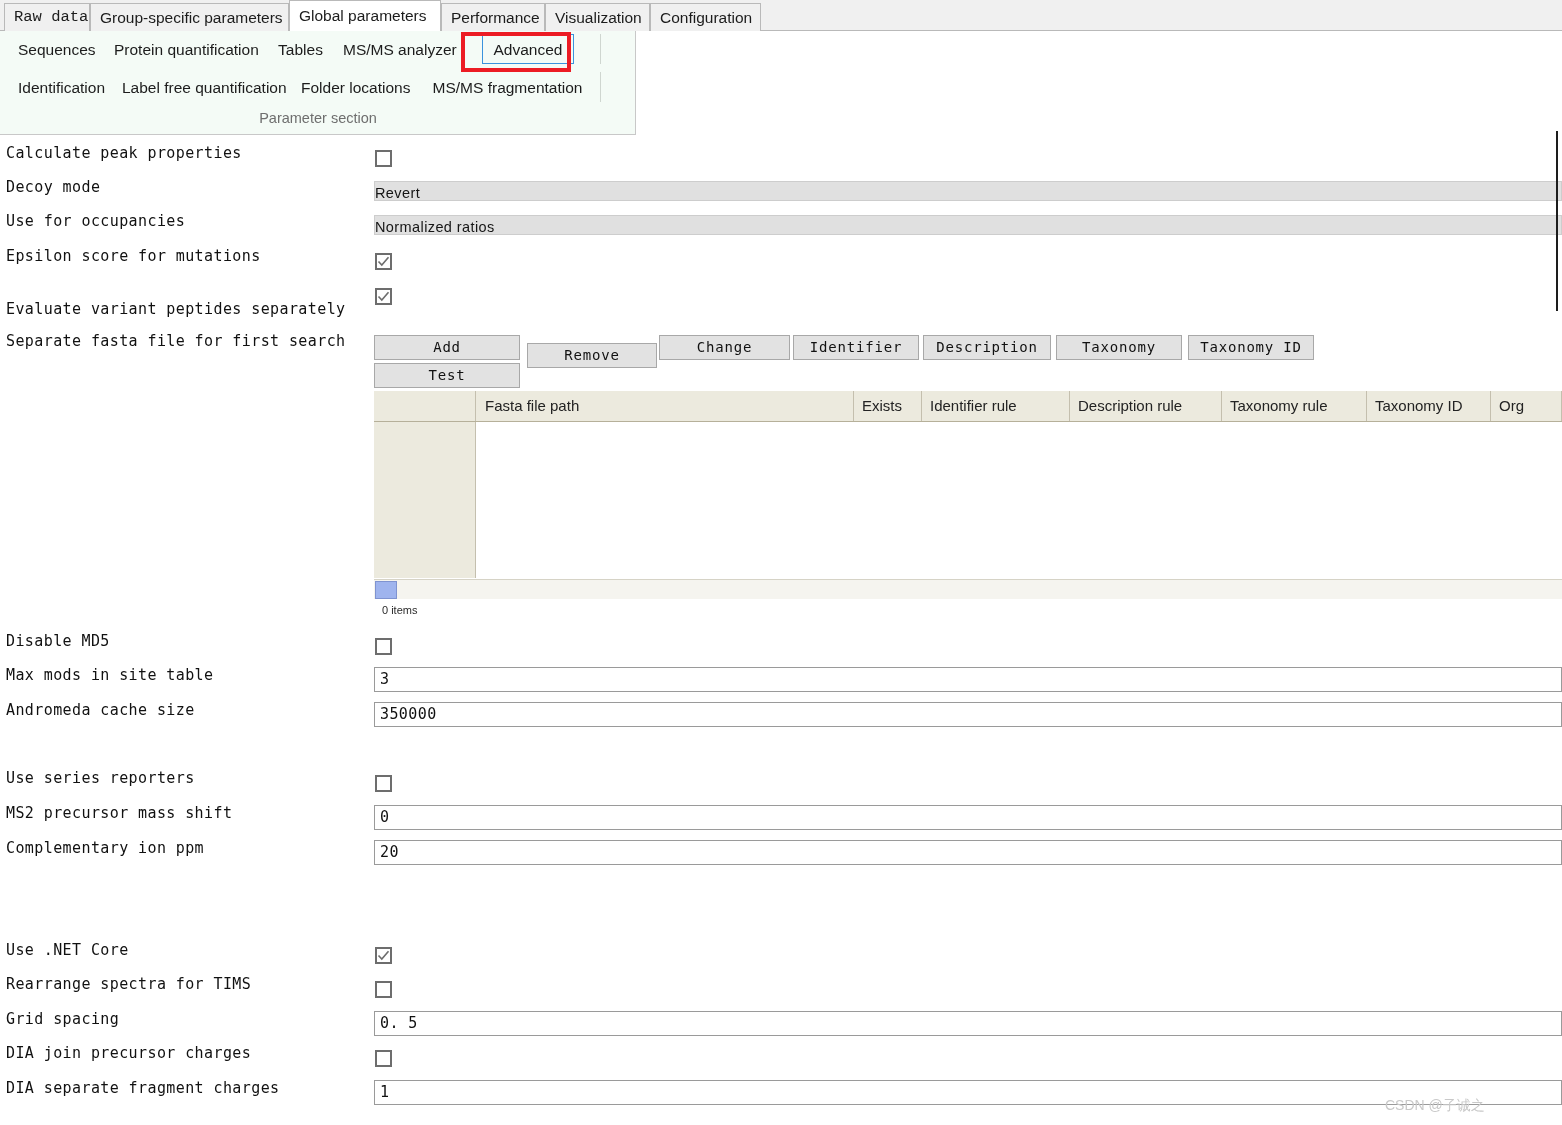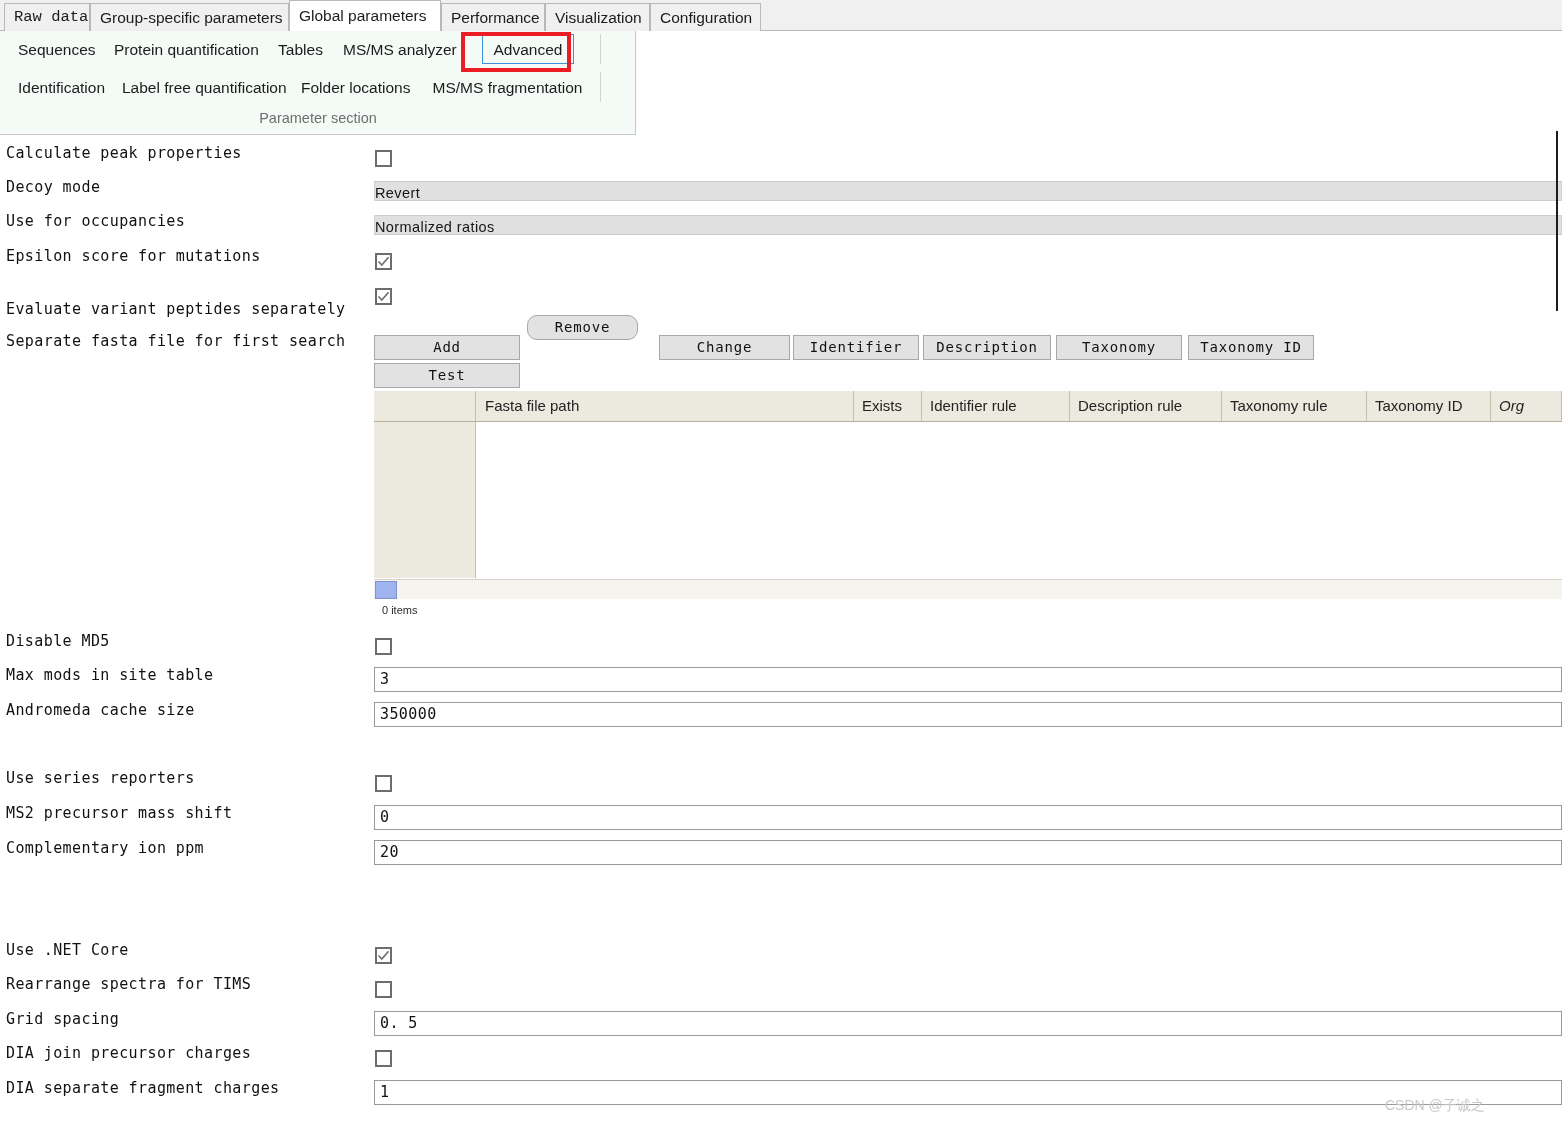--- a/index.html
+++ b/index.html
@@ -364,41 +364,41 @@
       </svg>
     </div>
     <div class="cb" style="left: 375px; top: 981px;"></div>
     <div class="tfield" style="left: 374px; top: 1011px; width: 1188px;">0. 5</div>
     <div class="cb" style="left: 375px; top: 1050px;"></div>
     <div class="tfield" style="left: 374px; top: 1080px; width: 1188px;">1</div>
   </div>
 
 <div id="fasta-buttons">
     <div class="btn" style="left: 374px; top: 335px; width: 146px;">Add</div>
-    <div class="btn" style="left: 527px; top: 315px; width: 111px; border-radius: 10px;">Remove</div>
+    <div class="btn" style="left: 527px; top: 343px; width: 130px;">Remove</div>
     <div class="btn" style="left: 659px; top: 335px; width: 131px;">Change</div>
     <div class="btn" style="left: 793px; top: 335px; width: 126px;">Identifier</div>
     <div class="btn" style="left: 923px; top: 335px; width: 128px;">Description</div>
     <div class="btn" style="left: 1056px; top: 335px; width: 126px;">Taxonomy</div>
     <div class="btn" style="left: 1188px; top: 335px; width: 126px;">Taxonomy ID</div>
     <div class="btn" style="left: 374px; top: 363px; width: 146px;">Test</div>
   </div>
 
 <div class="table-wrap">
   <div class="tbody"></div>
   <div class="rowheader-col"></div>
   <div class="thead" id="thead">
     <div class="tcorner"></div>
   <div class="th" style="left: 103px; width: 377px;">Fasta file path</div>
       <div class="th" style="left: 480px; width: 68px;">Exists</div>
       <div class="th" style="left: 548px; width: 148px;">Identifier rule</div>
       <div class="th" style="left: 696px; width: 152px;">Description rule</div>
       <div class="th" style="left: 848px; width: 145px;">Taxonomy rule</div>
       <div class="th" style="left: 993px; width: 124px;">Taxonomy ID</div>
-      <div class="th" style="left: 1117px; width: 71px; font-style: italic;">Org</div>
+      <div class="th" style="left: 1117px; width: 71px;">Org</div>
     </div>
 </div>
 <div class="hscroll">
   <div class="hthumb"></div>
 </div>
 <div class="items-count">0 items</div>
 
 <div class="right-edge"></div>
 
 <div class="watermark">CSDN @子诚之</div>

